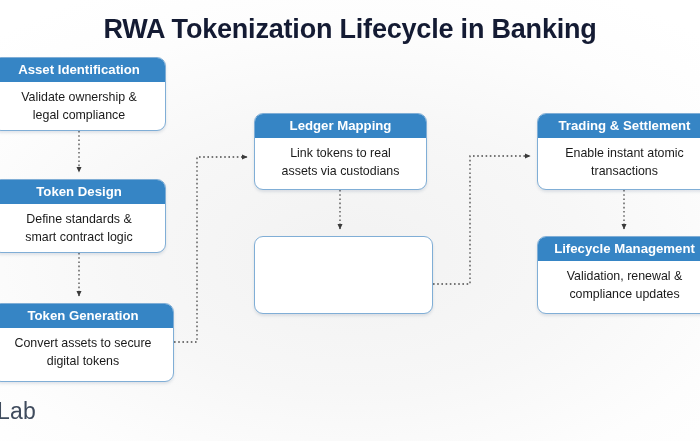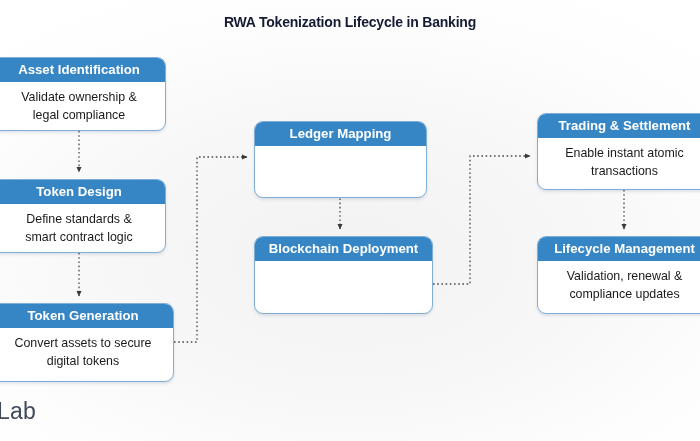--- a/index.html
+++ b/index.html
@@ -23,21 +23,21 @@
     overflow: hidden;
   }
 
   
   #title {
     position: absolute;
     left: 0;
     top: 14px;
     width: 700px;
     text-align: center;
-    font-size: 14px;
+    font-size: 27px;
     font-weight: bold;
     color: #141b33;
     letter-spacing: -0.2px;
     white-space: nowrap;
   }
 
   
   .node {
     position: absolute;
     box-sizing: border-box;
@@ -68,21 +68,21 @@
     line-height: 17.5px;
     text-align: center;
     white-space: pre-line;
   }
 
   
   #node-asset-identification   { left: -8px;  top: 57px;  width: 174px; height: 74px; }
   #node-token-design           { left: -8px;  top: 179px; width: 174px; height: 74px; }
   #node-token-generation       { left: -8px;  top: 303px; width: 182px; height: 79px; }
 
-  #node-ledger-mapping         { left: 254px; top: 121px; width: 173px; height: 77px; }
+  #node-ledger-mapping         { left: 254px; top: 113px; width: 173px; height: 77px; }
   #node-blockchain-deployment  { left: 254px; top: 236px; width: 179px; height: 78px; }
 
   #node-trading-settlement     { left: 537px; top: 113px; width: 175px; height: 77px; }
   #node-lifecycle-management   { left: 537px; top: 236px; width: 175px; height: 78px; }
 
   
   #connectors {
     position: absolute;
     left: 0; top: 0;
     width: 700px; height: 441px;
@@ -152,24 +152,25 @@
   </div>
 
   <div class="node" id="node-token-generation">
     <div class="node-header">Token Generation</div>
     <div class="node-body">Convert assets to secure
 digital tokens</div>
   </div>
 
   <div class="node" id="node-ledger-mapping">
     <div class="node-header">Ledger Mapping</div>
+    <div class="node-body">Link tokens to real
+assets via custodians</div>
   </div>
 
   <div class="node" id="node-blockchain-deployment">
-    <div class="node-header">Blockchain Deployment</div>
   </div>
 
   <div class="node" id="node-trading-settlement">
     <div class="node-header">Trading &amp; Settlement</div>
     <div class="node-body">Enable instant atomic
 transactions</div>
   </div>
 
   <div class="node" id="node-lifecycle-management">
     <div class="node-header">Lifecycle Management</div>

